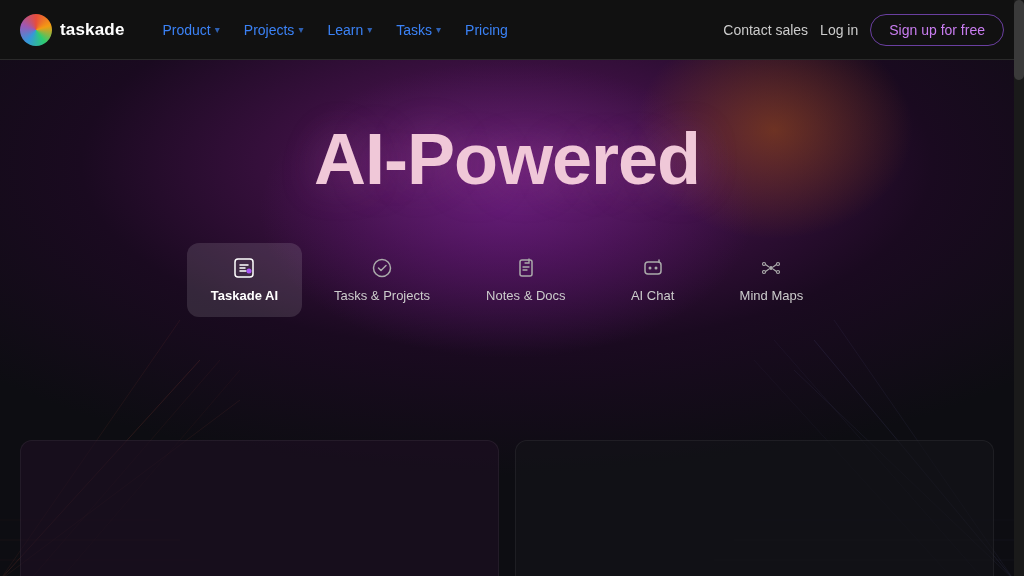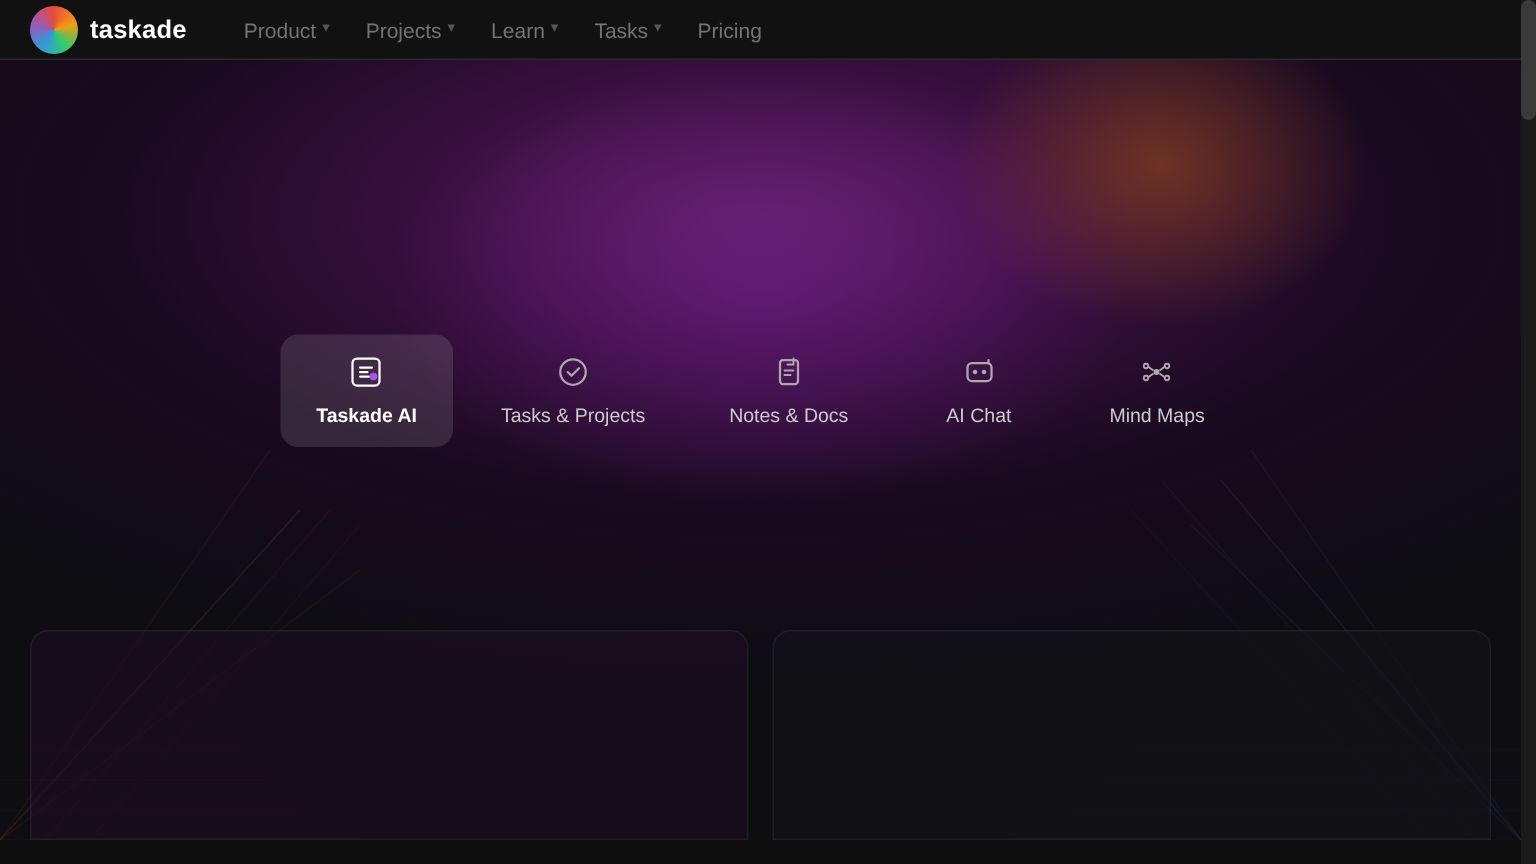--- a/index.html
+++ b/index.html
@@ -14,21 +14,21 @@
 
     
     .navbar {
       position: relative;
       z-index: 10;
       display: flex;
       align-items: center;
       justify-content: space-between;
       background: #111;
       border-bottom: 1px solid #2a2a2a;
-      height: 40px;
+      height: 60px;
       padding: 0 20px;
     }
     .navbar-left {
       display: flex;
       align-items: center;
       gap: 28px;
     }
     .logo-wrap {
       display: flex;
       align-items: center;
@@ -50,23 +50,23 @@
       color: #fff;
       letter-spacing: 0.01em;
     }
     .nav-links {
       display: flex;
       align-items: center;
       gap: 4px;
     }
     .nav-item {
       display: flex;
-      align-items: flex-start;
+      align-items: center;
       gap: 4px;
-      color: #737373;
+      color: #3b82f6;
       font-size: 14px;
       font-weight: 500;
       padding: 6px 10px;
       border-radius: 6px;
       cursor: pointer;
       transition: color 0.2s;
       white-space: nowrap;
     }
     .nav-item .chevron {
       font-size: 10px;
@@ -280,20 +280,25 @@
       </div>
       <div class="nav-item">
         <span>Tasks</span>
         <span class="chevron">▾</span>
       </div>
       <div class="nav-item">
         <span>Pricing</span>
       </div>
     </div>
   </div>
+  <div class="navbar-right">
+    <span class="contact-sales">Contact sales</span>
+    <span class="log-in">Log in</span>
+    <button class="sign-up-btn">Sign up for free</button>
+  </div>
 </nav>
 
 <div class="hero">
   <div class="hero-bg"></div>
   <div class="hero-glow-orange"></div>
   <div class="hero-glow-purple"></div>
 
   <svg class="grid-svg" style="left:0;bottom:0;width:240px;height:320px;" viewBox="0 0 240 320" fill="none" xmlns="http://www.w3.org/2000/svg">
     <line x1="0" y1="320" x2="200" y2="100" stroke="rgba(180,80,60,0.35)" stroke-width="1"></line>
     <line x1="0" y1="320" x2="180" y2="60" stroke="rgba(180,80,60,0.2)" stroke-width="1"></line>
@@ -315,21 +320,21 @@
     <line x1="280" y1="320" x2="80" y2="100" stroke="rgba(100,100,160,0.12)" stroke-width="1"></line>
 
     <line x1="340" y1="280" x2="60" y2="280" stroke="rgba(100,100,160,0.12)" stroke-width="1"></line>
     <line x1="340" y1="260" x2="80" y2="260" stroke="rgba(100,100,160,0.08)" stroke-width="1"></line>
     <line x1="340" y1="300" x2="40" y2="300" stroke="rgba(100,100,160,0.1)" stroke-width="1"></line>
     <line x1="340" y1="320" x2="0" y2="320" stroke="rgba(100,100,160,0.15)" stroke-width="1"></line>
   </svg>
 
   <div class="hero-content">
     <h1 class="hero-title">
-      <br>
+      <span>AI-Powered</span><br>
     </h1>
   </div>
 
   <div class="feature-tabs">
     <div class="tab-item active">
       <span class="tab-icon">
         <svg width="22" height="22" viewBox="0 0 22 22" fill="none" xmlns="http://www.w3.org/2000/svg">
           <rect x="2" y="2" width="18" height="18" rx="3" stroke="#fff" stroke-width="1.5"></rect>
           <path d="M7 8h8M7 11h5M7 14h6" stroke="#fff" stroke-width="1.5" stroke-linecap="round"></path>
           <circle cx="16" cy="14" r="2.5" fill="#a855f7"></circle>

